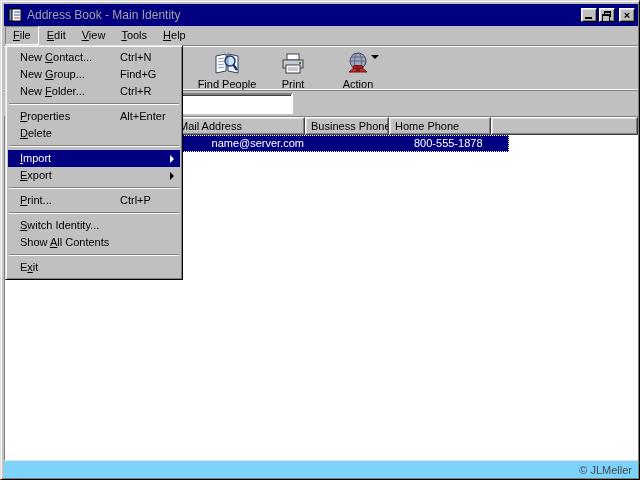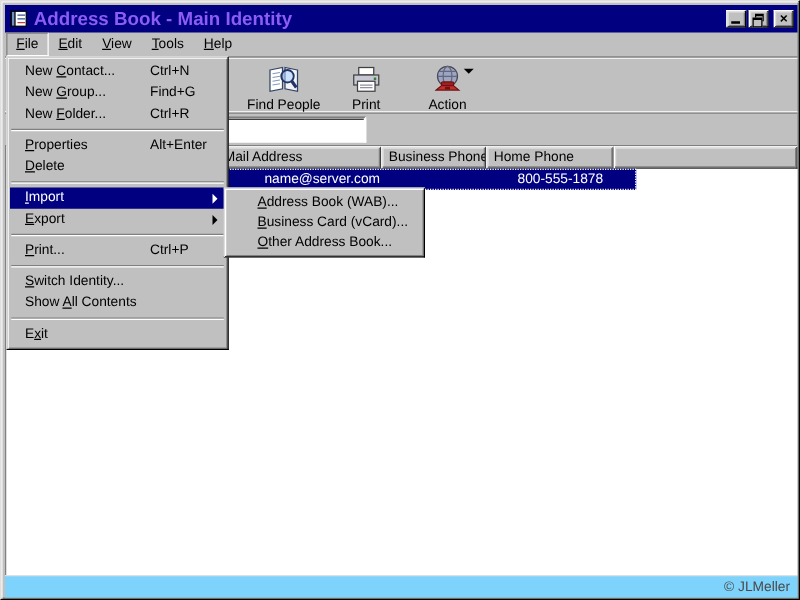--- a/index.html
+++ b/index.html
@@ -8,21 +8,21 @@
     position:relative;width:640px;height:480px;overflow:hidden;
     background:var(--chrome,#c0c0c0);
     font-family:"Liberation Sans","DejaVu Sans",sans-serif;font-size:11px;color:#000;
     border:1px solid;border-color:#dfdfdf #000 #000 #dfdfdf;
     box-shadow:inset 1px 1px 0 #fff, inset -1px -1px 0 #808080;
   }
   
   .titlebar{position:absolute;left:3px;top:3px;width:634px;height:22px;
     background:var(--titlebar,#000080);display:flex;align-items:center;padding:0 3px;}
   .title-icon{width:16px;height:16px;margin-right:4px;flex:0 0 auto;}
-  .title-text{color:#8b5cf6;font-weight:bold;font-size:15px;flex:1;white-space:nowrap;overflow:hidden;}
+  .title-text{color:#a3a3a3;font-weight:normal;font-size:12px;flex:1;white-space:nowrap;overflow:hidden;}
   .tb-ctrl{width:16px;height:14px;background:#c0c0c0;margin-left:2px;flex:0 0 auto;
     border:1px solid;border-color:#fff #000 #000 #fff;
     box-shadow:inset 1px 1px 0 #dfdfdf, inset -1px -1px 0 #808080;
     display:flex;align-items:center;justify-content:center;position:relative;}
   .tb-ctrl.close{margin-left:4px;}
   .glyph-min{position:absolute;left:3px;bottom:2px;width:7px;height:2px;background:#000;}
   .glyph-restore{position:absolute;left:4px;top:2px;width:7px;height:6px;border:1px solid #000;border-top-width:2px;background:#c0c0c0;}
   .glyph-restore::before{content:"";position:absolute;left:-3px;top:1px;width:6px;height:5px;border:1px solid #000;border-top-width:2px;background:#c0c0c0;}
   .glyph-close{font-size:11px;font-weight:bold;line-height:10px;color:#000;}
   
@@ -198,19 +198,14 @@
       <div class="menu-item"><u>E</u>xport<span class="submenu-arrow"></span></div>
       <div class="menu-sep"></div>
       <div class="menu-item"><u>P</u>rint...<span class="shortcut">Ctrl+P</span></div>
       <div class="menu-sep"></div>
       <div class="menu-item"><u>S</u>witch Identity...</div>
       <div class="menu-item">Show <u>A</u>ll Contents</div>
       <div class="menu-sep"></div>
       <div class="menu-item">E<u>x</u>it</div>
     </div>
 
-  <div class="menu-panel import-submenu">
-      <div class="sm-item"><u>A</u>ddress Book (WAB)...</div>
-      <div class="sm-item"><u>B</u>usiness Card (vCard)...</div>
-      <div class="sm-item"><u>O</u>ther Address Book...</div>
-    </div>
 
 </div>
 
 </body></html>

